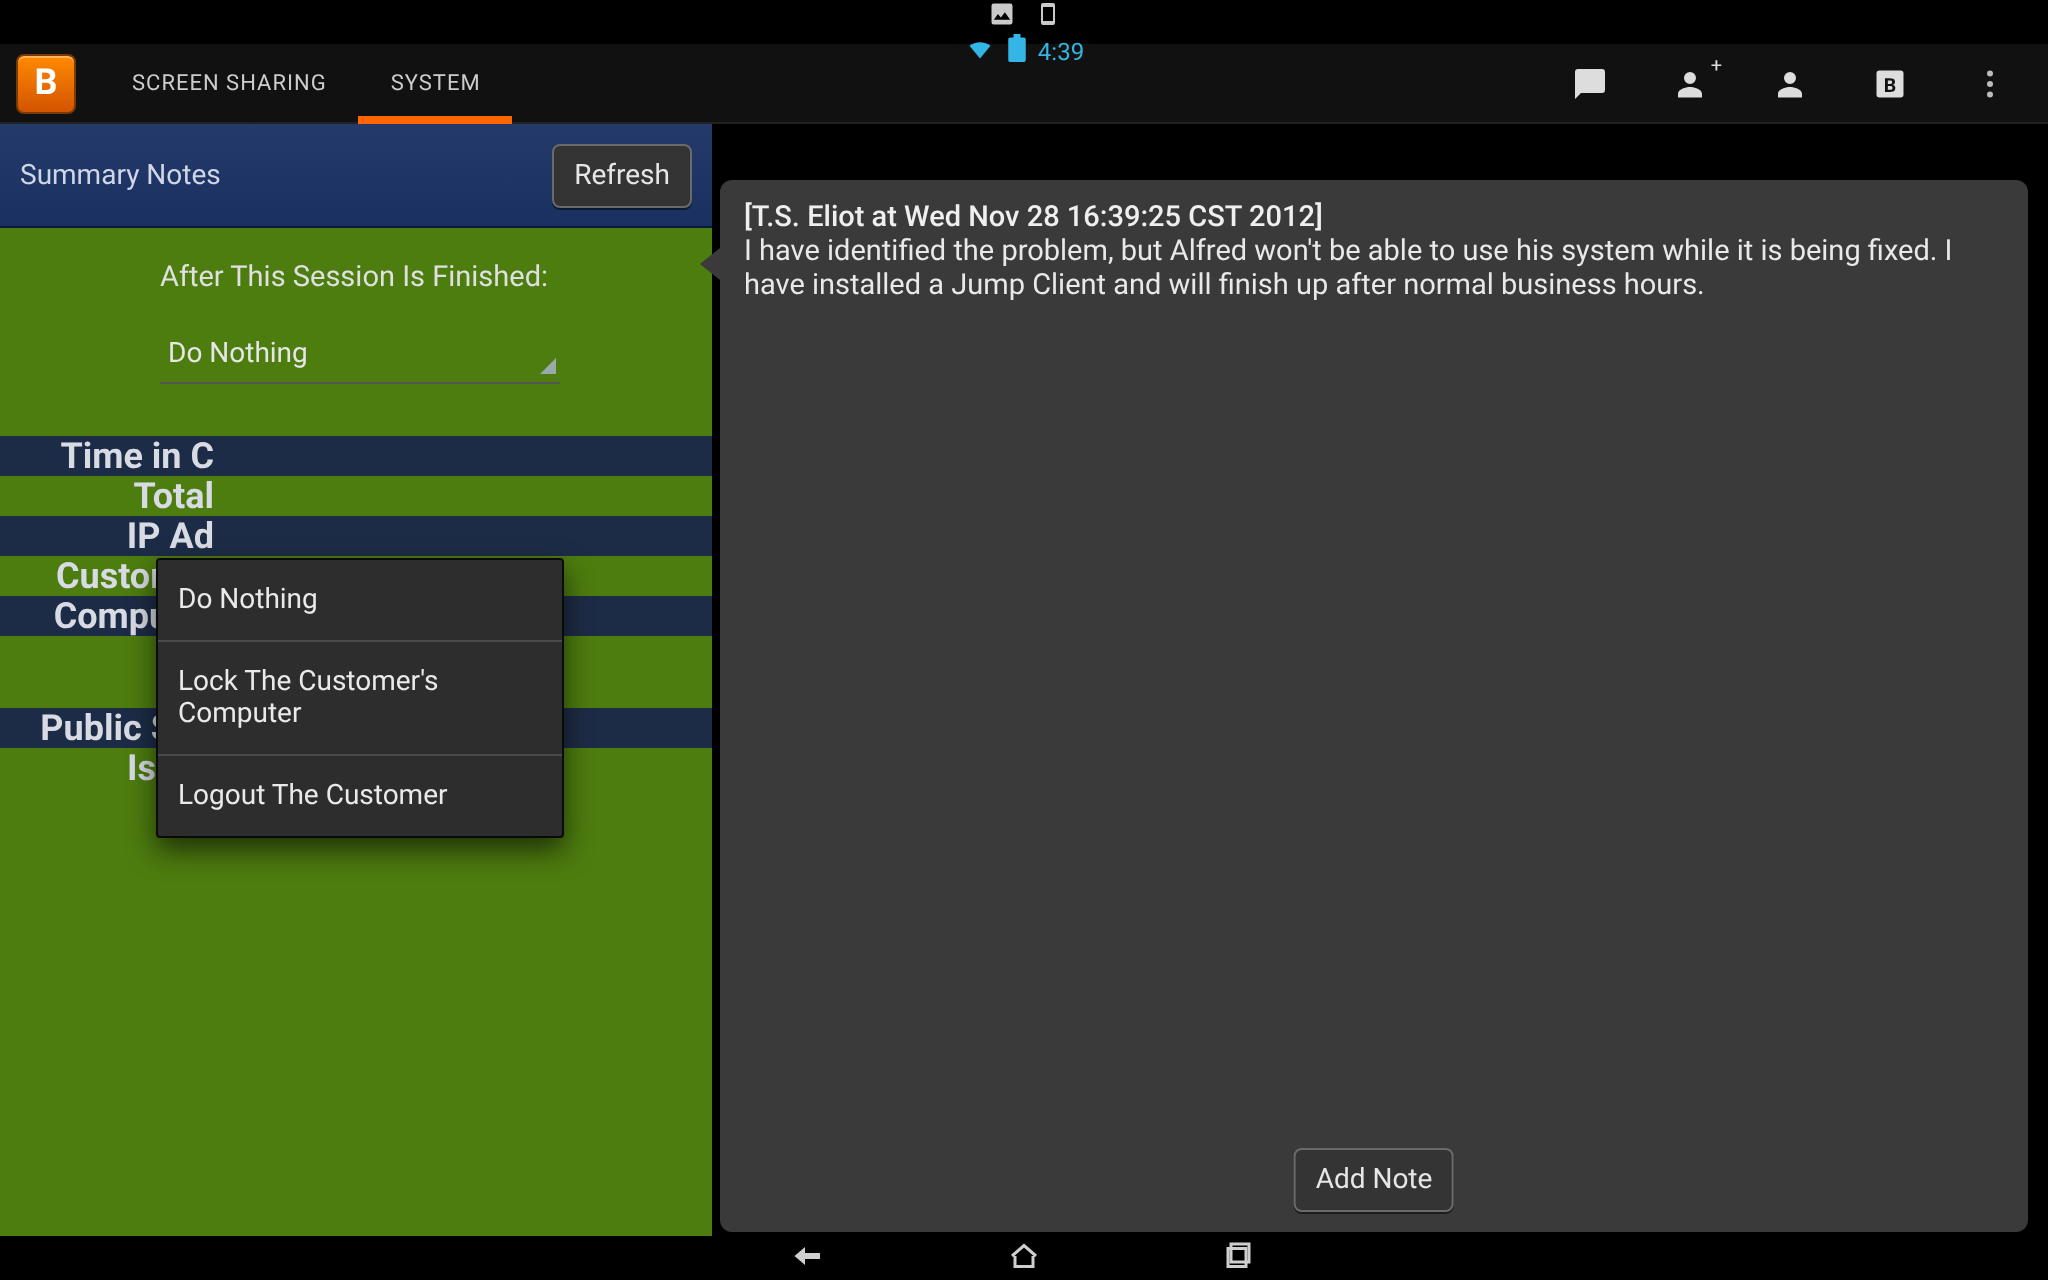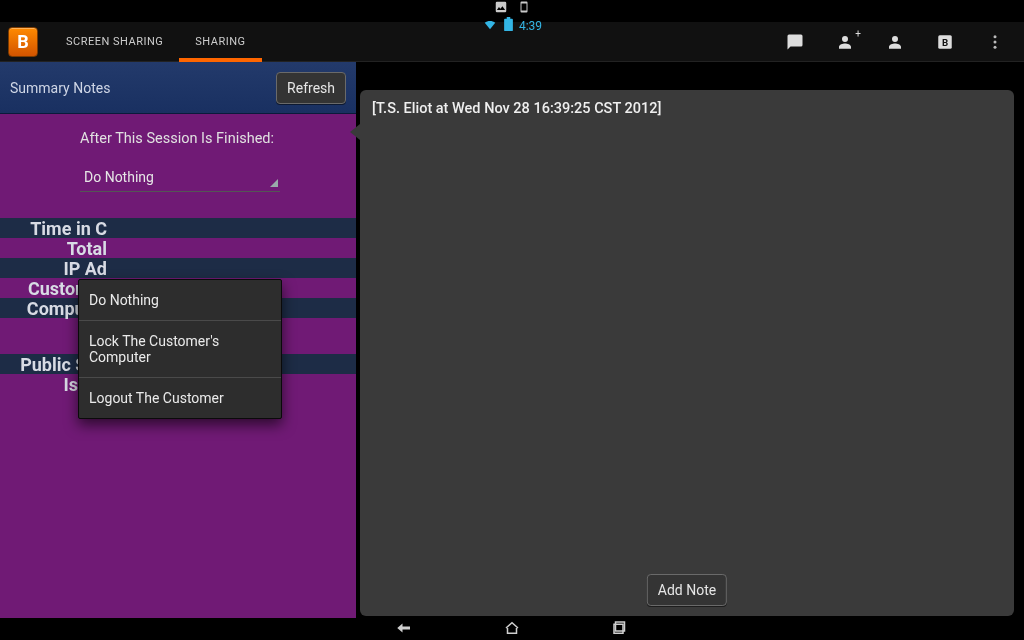--- a/index.html
+++ b/index.html
@@ -17,21 +17,21 @@
   .tabs { display: flex; height: 100%; }
   .tab { display:flex; align-items:center; padding: 3px 16px; font-size: 11px; color:#ccc; letter-spacing: .5px; cursor:pointer; position:relative;justify-content:flex-end; }
   .tab.active::after { content:""; position:absolute; left:0; right:0; bottom:-1px; height:4px; background:#ff6600; }
   .appbar-right { margin-left:auto; display:flex; align-items:center; gap:32px; padding-right:12px; }
   .abicon { width:18px; height:18px; display:inline-flex; align-items:center; justify-content:center; color:#ddd; cursor:pointer; }
   .abicon svg { width:18px; height:18px; fill:#ddd; }
   .abbadge { position: relative; }
 
   
   .main { display:flex; height: 556px; }
-  .left-pane { width: 356px; background:#701a75; position:relative; }
+  .left-pane { width: 356px; background:#4d7c0f; position:relative; }
   .sub-header { height: 52px; background: linear-gradient(#233a6b,#193061); display:flex; align-items:center; justify-content:space-between; padding: 0 10px; border-bottom:1px solid #0a1a3a; }
   .sub-header .title { font-size: 14px; color:#cfd6e6; }
   .btn { background:#343434; color:#e6e6e6; border:1px solid #6a6a6a; border-radius:4px; padding:7px 10px; font-size:14px; cursor:pointer; box-shadow:0 1px 0 rgba(0,0,0,.5);}
   .section-text { padding: 16px 0 0 80px; font-size: 14.5px; color:#e0e0e0; }
   .spinner-wrap { margin: 14px 0 8px 80px; width: 200px; position:relative; }
   .spinner { padding: 8px 4px 6px 4px; font-size:14px; color:#e6e6e6; border-bottom:1px solid #555; position:relative; cursor:pointer; }
   .spinner .caret { position:absolute; right:2px; bottom:4px; width:0; height:0; border-left:8px solid transparent; border-bottom:8px solid #9aa; }
 
   .rows { margin-top: 26px; }
   .row { display:flex; height: 20px; font-size: 18px; }
@@ -91,21 +91,21 @@
 
 <div class="app-bar">
   <div class="app-icon">
       <span>B</span>
     </div>
   <div class="tabs" style="margin-left:12px;">
     <div class="tab">
         <span>SCREEN SHARING</span>
       </div>
     <div class="tab active">
-        <span>SHARING</span>
+        <span>SYSTEM</span>
       </div>
   </div>
   <div class="appbar-right">
     <span class="abicon">
         <svg viewBox="0 0 24 24">
           <path d="M20 2H4a2 2 0 0 0-2 2v18l4-4h14a2 2 0 0 0 2-2V4a2 2 0 0 0-2-2z"></path>
         </svg>
       </span>
     <span class="abicon abbadge">
         <svg viewBox="0 0 24 24">
@@ -191,20 +191,21 @@
       <div class="divider"></div>
       <div class="item">Lock The Customer's Computer</div>
       <div class="divider"></div>
       <div class="item">Logout The Customer</div>
     </div>
   </div>
 
   <div class="right-pane">
     <div class="bubble">
       <div class="hdr">[T.S. Eliot at Wed Nov 28 16:39:25 CST 2012]</div>
+      <div>I have identified the problem, but Alfred won't be able to use his system while it is being fixed. I have installed a Jump Client and will finish up after normal business hours.</div>
       <button class="btn addnote">Add Note</button>
     </div>
   </div>
 </div>
 
 <div class="sysnav">
   <span class="nicon"><svg viewBox="0 0 24 24">
         <path d="M3 12l7-6v4h10v4H10v4z" fill="#cfcfcf" stroke="none"></path>
       </svg></span>
   <span class="nicon"><svg viewBox="0 0 24 24">

